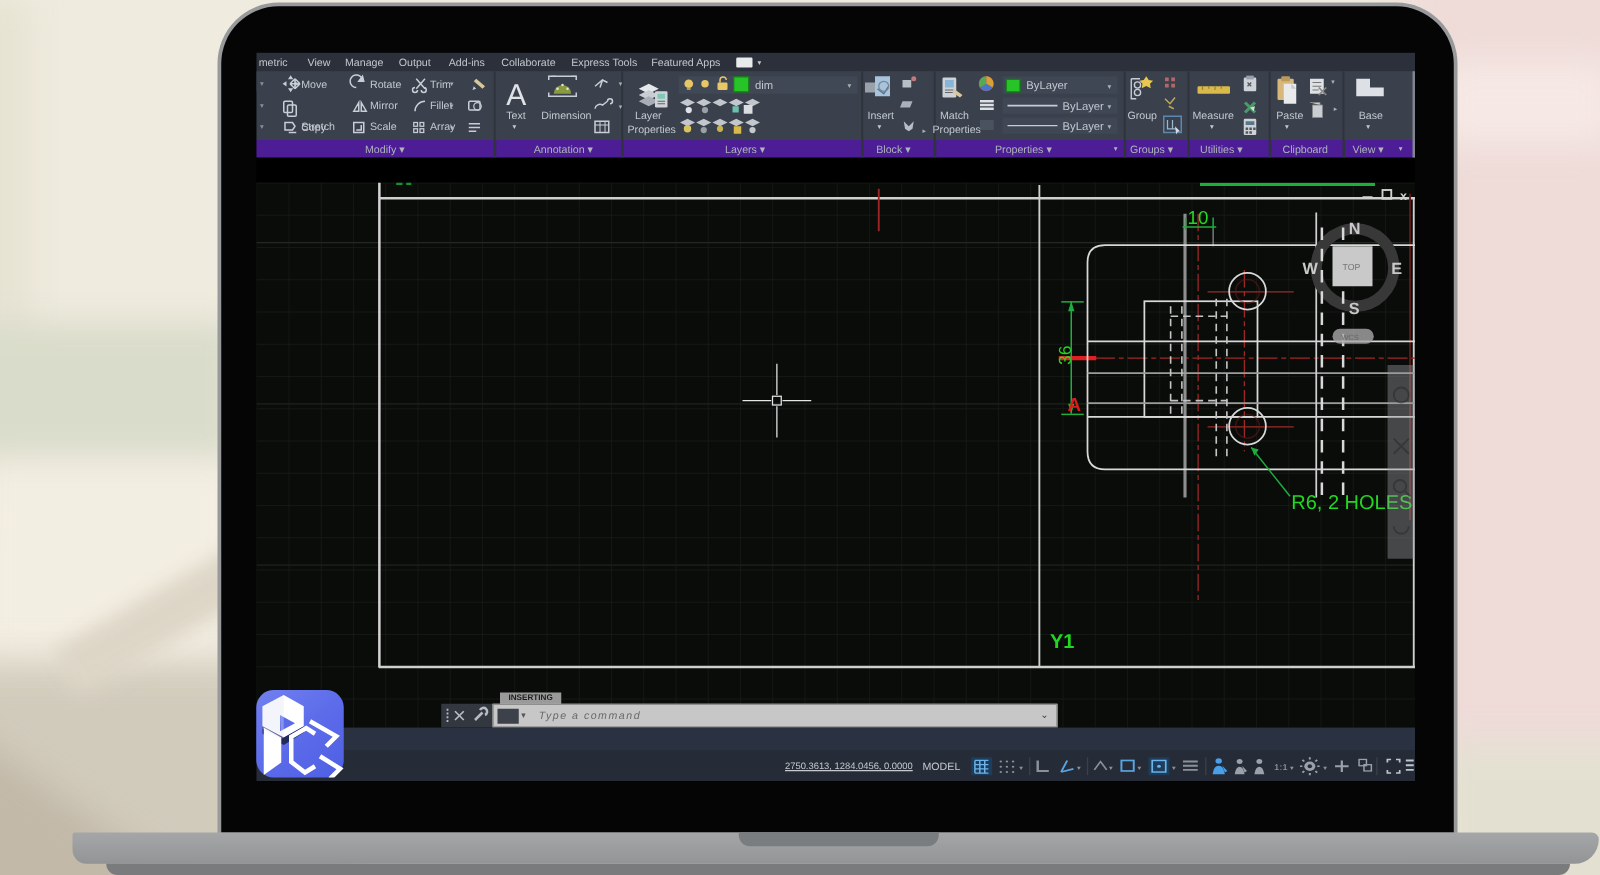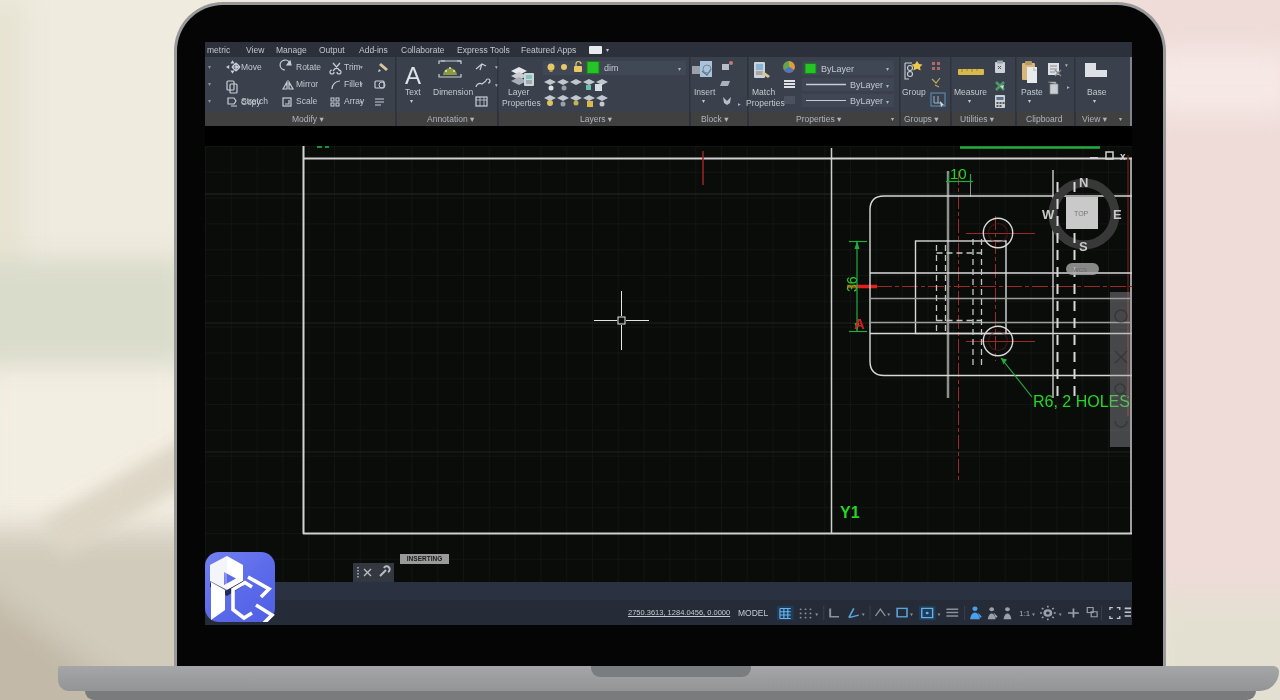--- a/index.html
+++ b/index.html
@@ -7,21 +7,21 @@
   body { position:relative; background:#EFEBDE; font-family:"Liberation Sans", sans-serif; }
   .wash { position:absolute; z-index:0; }
   .laptop { position:absolute; z-index:2; left:177px; top:5px; width:986px; height:661px;
     background:#050506; border-radius:46px 46px 0 0;
     box-shadow:0 0 0 3px #97999a; }
   .screen { position:absolute; left:28px; top:37px; width:927px; height:583px; background:#000; overflow:hidden; }
   
   .menubar { position:absolute; left:0; top:0; width:927px; height:31px; background:#2b303a; }
   .menubar span { position:absolute; top:2.5px; font-size:8.5px; color:#c2c7ce; white-space:nowrap; }
   .ribbon { position:absolute; left:0; top:15px; width:927px; height:55px; background:#3a414c; }
-  .labelrow { position:absolute; left:0; top:70px; width:927px; height:14px; background:#404040; }
+  .labelrow { position:absolute; left:0; top:70px; width:927px; height:14px; background:#4c1d95; }
   .labelrow span { position:absolute; top:2px; font-size:8.5px; color:#aeb4bc; white-space:nowrap; }
   .rlabels span { position:absolute; font-size:8.5px; color:#c3c9d0; white-space:nowrap; }
   .tabbar { position:absolute; left:0; top:84px; width:927px; height:20px; background:#1e232a; border-bottom:2px solid #4c525b; }
   .canvas { position:absolute; left:0; top:104px; width:927px; height:436px; background:#0a0c0a; }
   .navystrip { position:absolute; left:0; top:540px; width:927px; height:18px; background:#2a3140; }
   .statusbar { position:absolute; left:0; top:558px; width:927px; height:25px; background:#262c37; }
   .base { position:absolute; z-index:3; left:58px; top:666px; width:1221px; height:25px;
     background:linear-gradient(#a5a6a7,#939495); border-radius:3px 8px 28px 16px; }
   .notch { position:absolute; z-index:4; left:591px; top:666px; width:160px; height:11px; background:#797d80; border-radius:0 0 9px 9px; }
   .basestrip { position:absolute; z-index:3; left:85px; top:691px; width:1171px; height:9px; background:#7a7b7c; border-radius:0 0 10px 10px; }
@@ -463,20 +463,26 @@
 
       <div style="position:absolute;left:195px;top:408px;width:49px;height:10px;background:#9a9a9a;font-size:6.5px;color:#1c1c1c;text-align:center;line-height:10px;font-weight:bold;">INSERTING</div>
       <div style="position:absolute;left:148px;top:417px;width:41px;height:19px;background:#333840;"></div>
       <svg width="41" height="19" viewBox="0 0 41 19" style="position:absolute;left:148px;top:417px;">
         <g stroke="#b8bcc2" stroke-width="1.4" fill="none">
           <line x1="5" y1="4" x2="5" y2="15" stroke-dasharray="1.5 1.5"></line>
           <path d="M11,6 l7,7 M18,6 l-7,7"></path>
           <path d="M27,13 l6,-6 M31,5 a3,3 0 1,1 4,4" stroke-width="2"></path>
         </g>
       </svg>
+      <div style="position:absolute;left:189px;top:417px;width:452px;height:19px;background:#c7c7c7;border:1px solid #8e8e8e;">
+        <div style="position:absolute;left:3px;top:2.5px;width:17px;height:12px;background:#3c414a;"></div>
+        <span style="position:absolute;left:22px;top:4px;font-size:7px;color:#555;">▾</span>
+        <span style="position:absolute;left:36px;top:3px;font-size:8.5px;color:#686868;font-style:italic;letter-spacing:1.2px;">Type a command</span>
+        <span style="position:absolute;right:6px;top:3px;font-size:8px;color:#444;">⌄</span>
+      </div>
       </div>
       <div class="navystrip"></div>
       <div class="statusbar">
         <span style="position:absolute;left:423px;top:8px;font-size:7.5px;color:#c6cad0;text-decoration:underline;">2750.3613, 1284.0456, 0.0000</span>
         <span style="position:absolute;left:533px;top:8px;font-size:8.5px;color:#c6cad0;">MODEL</span>
         <svg width="360" height="25" viewBox="0 0 360 25" style="position:absolute;left:566px;top:0;">
           <g transform="translate(4,2.5) scale(0.985,0.84)">
 
           <rect x="2" y="4" width="17" height="17" fill="#1c3d5c"></rect>
           <g stroke="#6db2e8" stroke-width="1.2">

